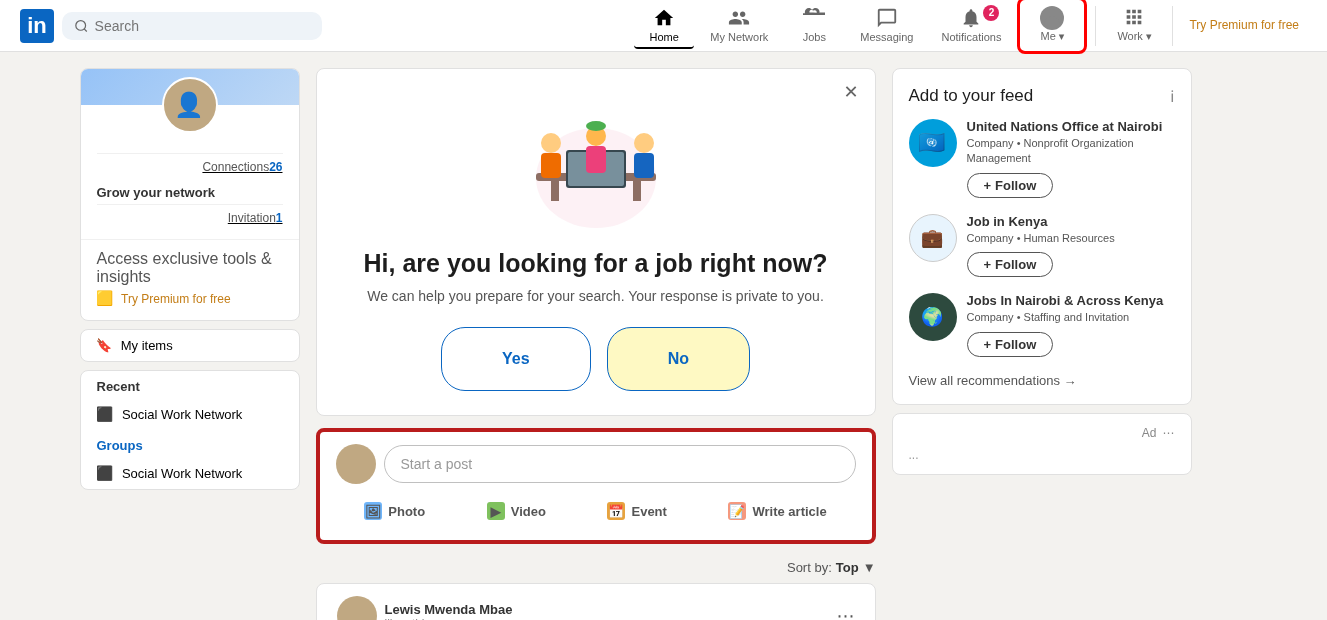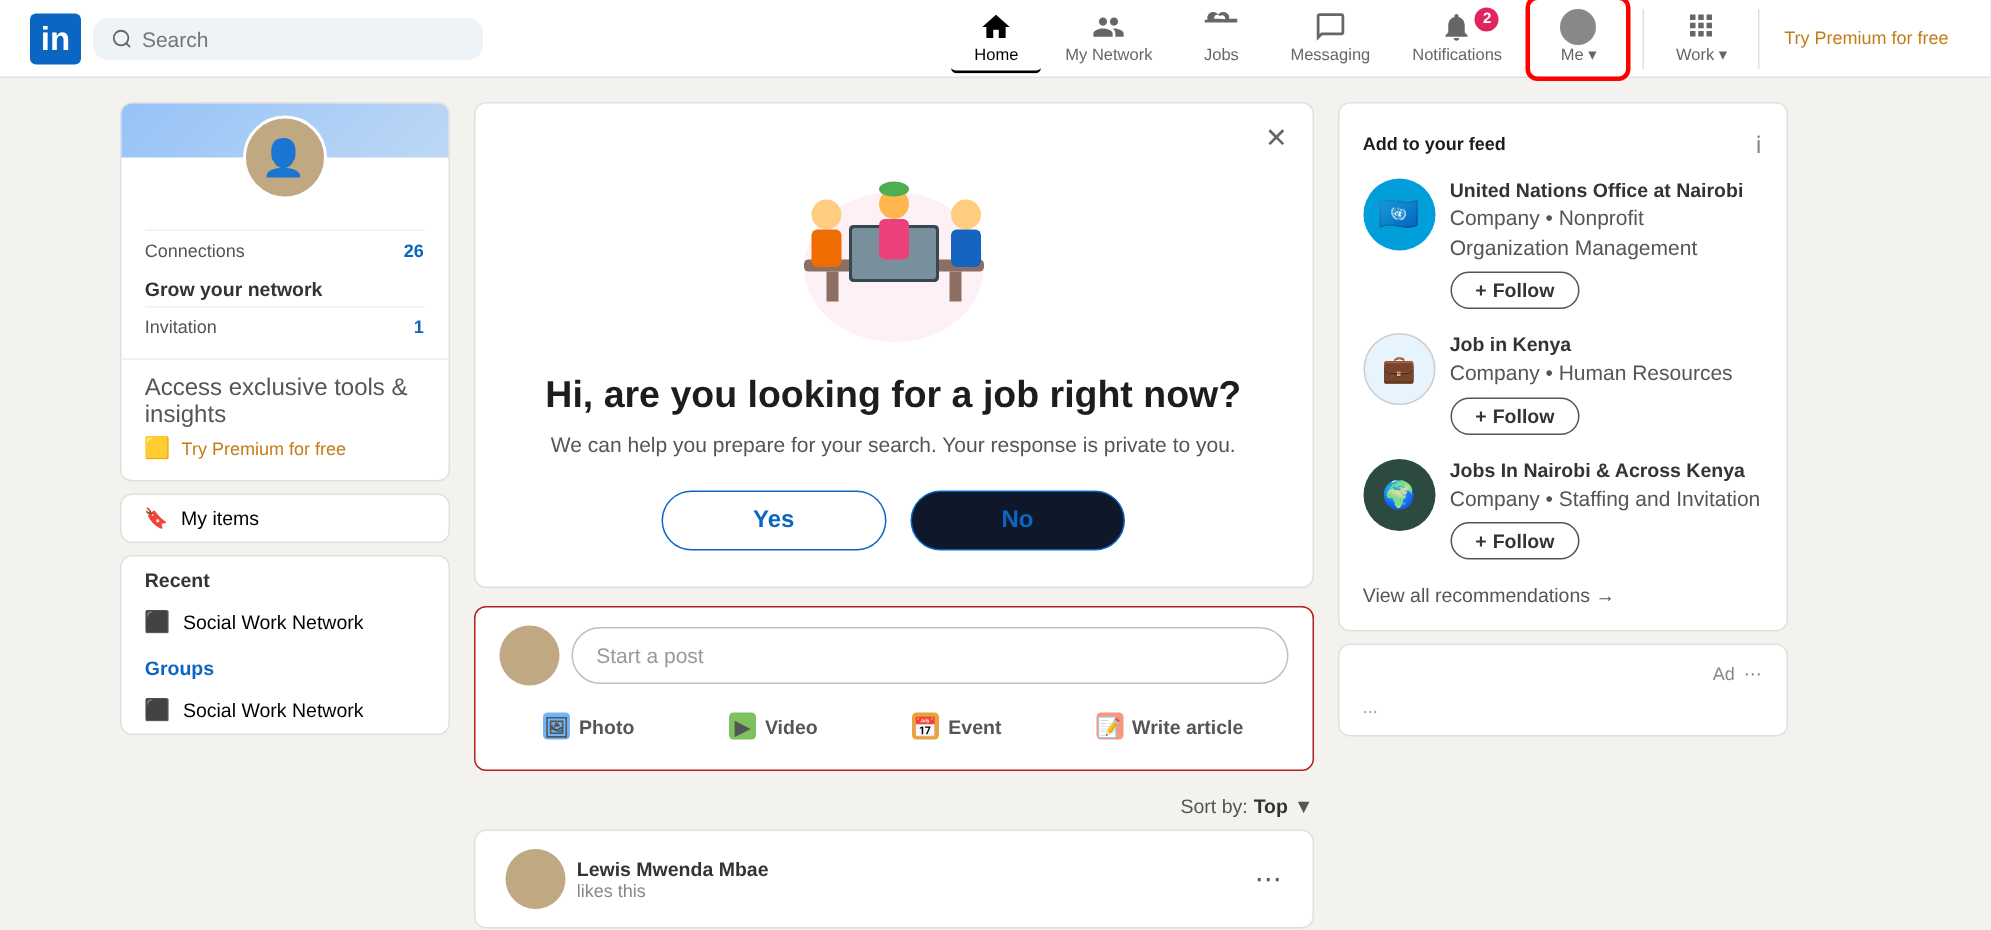--- a/index.html
+++ b/index.html
@@ -36,21 +36,21 @@
     .main-layout { display: flex; max-width: 1200px; margin: 16px auto; gap: 16px; padding: 0 16px; }
 
     
     .sidebar-left { width: 220px; flex-shrink: 0; }
     .sidebar-card { background: #fff; border-radius: 8px; border: 1px solid #e0e0e0;
       overflow: hidden; margin-bottom: 8px; }
     .profile-banner { height: 52px; background: linear-gradient(135deg, #91c0f7, #c0d9f5); margin: -16px -16px 0; }
     .profile-avatar { width: 56px; height: 56px; border-radius: 50%; background: #c0a882; border: 2px solid #fff;
       margin: -28px auto 8px; display: flex; align-items: center; justify-content: center; font-size: 24px; }
     .sidebar-stats { padding: 0 16px 8px; }
-    .stat-row { display: flex; justify-content: space-between; padding: 6px 0; border-top: 1px solid #f0f0f0; }
+    .stat-row { display: flex; justify-content: flex-end; padding: 6px 0; border-top: 1px solid #f0f0f0; text-decoration: underline; }
     .stat-label { font-size: 12px; color: #555; }
     .stat-value { font-size: 12px; color: #0a66c2; font-weight: bold; }
     .stat-main { font-size: 13px; font-weight: 600; color: #333; }
     .sidebar-item { padding: 8px 16px; display: flex; align-items: center; gap: 8px; cursor: pointer; font-size: 13px; }
     .sidebar-premium { padding: 10px 16px; border-top: 1px solid #f0f0f0; }
     .sidebar-premium a { color: #c37d16; font-size: 12px; text-decoration: none; }
     .sidebar-link { color: #0a66c2; font-size: 13px; cursor: pointer; padding: 4px 0; display: block; }
     .section-label { font-size: 13px; font-weight: 600; color: #333; padding: 8px 16px 4px; }
 
     
@@ -59,25 +59,25 @@
     
     .modal-card { background: #fff; border-radius: 8px; border: 1px solid #e0e0e0;
       padding: 24px 32px; margin-bottom: 12px; position: relative; text-align: center; }
     .modal-close { position: absolute; top: 12px; right: 16px; cursor: pointer; font-size: 18px; color: #666; }
     .modal-illustration { height: 140px; display: flex; align-items: center; justify-content: center; margin-bottom: 16px; }
     .modal-title { font-size: 25px; font-weight: 700; color: #1d1d1d; margin-bottom: 8px; }
     .modal-subtitle { font-size: 14px; color: #555; margin-bottom: 20px; line-height: 1.5; }
     .modal-buttons { display: flex; gap: 16px; justify-content: center; }
     .btn-yes { background: #fff; border: 1.5px solid #0a66c2; color: #0a66c2; padding: 10px 60px;
       border-radius: 24px; font-size: 16px; cursor: pointer; font-weight: 600; }
-    .btn-no { background: #0f172a; border: 1.5px solid #0a66c2; color: #0a66c2; padding: 10px 60px;
+    .btn-no { background: #fef9c3; border: 1.5px solid #0a66c2; color: #0a66c2; padding: 22px 60px;
       border-radius: 24px; font-size: 16px; cursor: pointer; font-weight: 600; }
 
     
-    .post-composer { background: #fff; border-radius: 8px; border: 1px solid #b91c1c; padding: 12px 16px; margin-bottom: 12px; }
+    .post-composer { background: #fff; border-radius: 8px; border: 4px solid #b91c1c; padding: 12px 16px; margin-bottom: 12px; }
     .post-top { display: flex; align-items: center; gap: 8px; margin-bottom: 10px; }
     .post-avatar { width: 40px; height: 40px; border-radius: 50%; background: #c0a882; flex-shrink: 0; overflow: hidden; }
     .post-input { flex: 1; border: 1.5px solid #c0c0c0; border-radius: 24px; padding: 10px 16px;
       font-size: 14px; color: #999; cursor: pointer; background: #fff; }
     .post-actions { display: flex; gap: 4px; justify-content: space-around; }
     .post-action { display: flex; align-items: center; gap: 6px; padding: 8px 12px; border-radius: 4px;
       cursor: pointer; font-size: 13px; font-weight: 600; color: #555; }
     .post-action .dot { width: 18px; height: 18px; border-radius: 3px; display: inline-flex; align-items: center; justify-content: center; }
     .dot-photo { background: #70b5f9; }
     .dot-video { background: #7fc15e; }
@@ -93,28 +93,28 @@
     .feed-top { display: flex; align-items: center; gap: 8px; }
     .feed-avatar { width: 40px; height: 40px; border-radius: 50%; background: #c0a882; flex-shrink: 0; }
     .feed-name { font-size: 13px; font-weight: 600; color: #333; }
     .feed-meta { font-size: 12px; color: #888; }
     .feed-more { margin-left: auto; cursor: pointer; color: #555; font-size: 18px; }
 
     
     .sidebar-right { width: 300px; flex-shrink: 0; }
     .feed-widget { background: #fff; border-radius: 8px; border: 1px solid #e0e0e0; padding: 16px; margin-bottom: 8px; }
     .widget-header { display: flex; align-items: center; justify-content: space-between; margin-bottom: 12px; }
-    .widget-title { font-size: 12px; font-weight: 700; color: #1d1d1d; }
+    .widget-title { font-size: 17px; font-weight: 400; color: #1d1d1d; }
     .widget-info { color: #888; font-size: 16px; cursor: pointer; }
     .rec-item { display: flex; align-items: flex-start; gap: 10px; margin-bottom: 16px; }
     .rec-avatar { width: 48px; height: 48px; border-radius: 50%; flex-shrink: 0; overflow: hidden;
       display: flex; align-items: center; justify-content: center; font-size: 20px; }
     .rec-info { flex: 1; }
     .rec-name { font-size: 13px; font-weight: 700; color: #333; margin-bottom: 2px; }
-    .rec-desc { font-size: 14px; color: #555; line-height: 1.4; margin-bottom: 6px; }
+    .rec-desc { font-size: 11px; color: #555; line-height: 1.4; margin-bottom: 6px; }
     .follow-btn { display: flex; align-items: center; gap: 4px; border: 1.5px solid #555; color: #333;
       background: #fff; border-radius: 24px; padding: 4px 16px; font-size: 13px; font-weight: 600;
       cursor: pointer; width: fit-content; }
     .view-all { color: #555; font-size: 13px; display: flex; align-items: center; gap: 4px; cursor: pointer; margin-top: 16px; }
     .ad-widget { background: #fff; border-radius: 8px; border: 1px solid #e0e0e0; padding: 12px 16px; }
     .ad-header { display: flex; justify-content: flex-end; align-items: center; gap: 6px; font-size: 12px; color: #888; }
 
     
     .me-highlight-box {
       border: 3px solid red;

